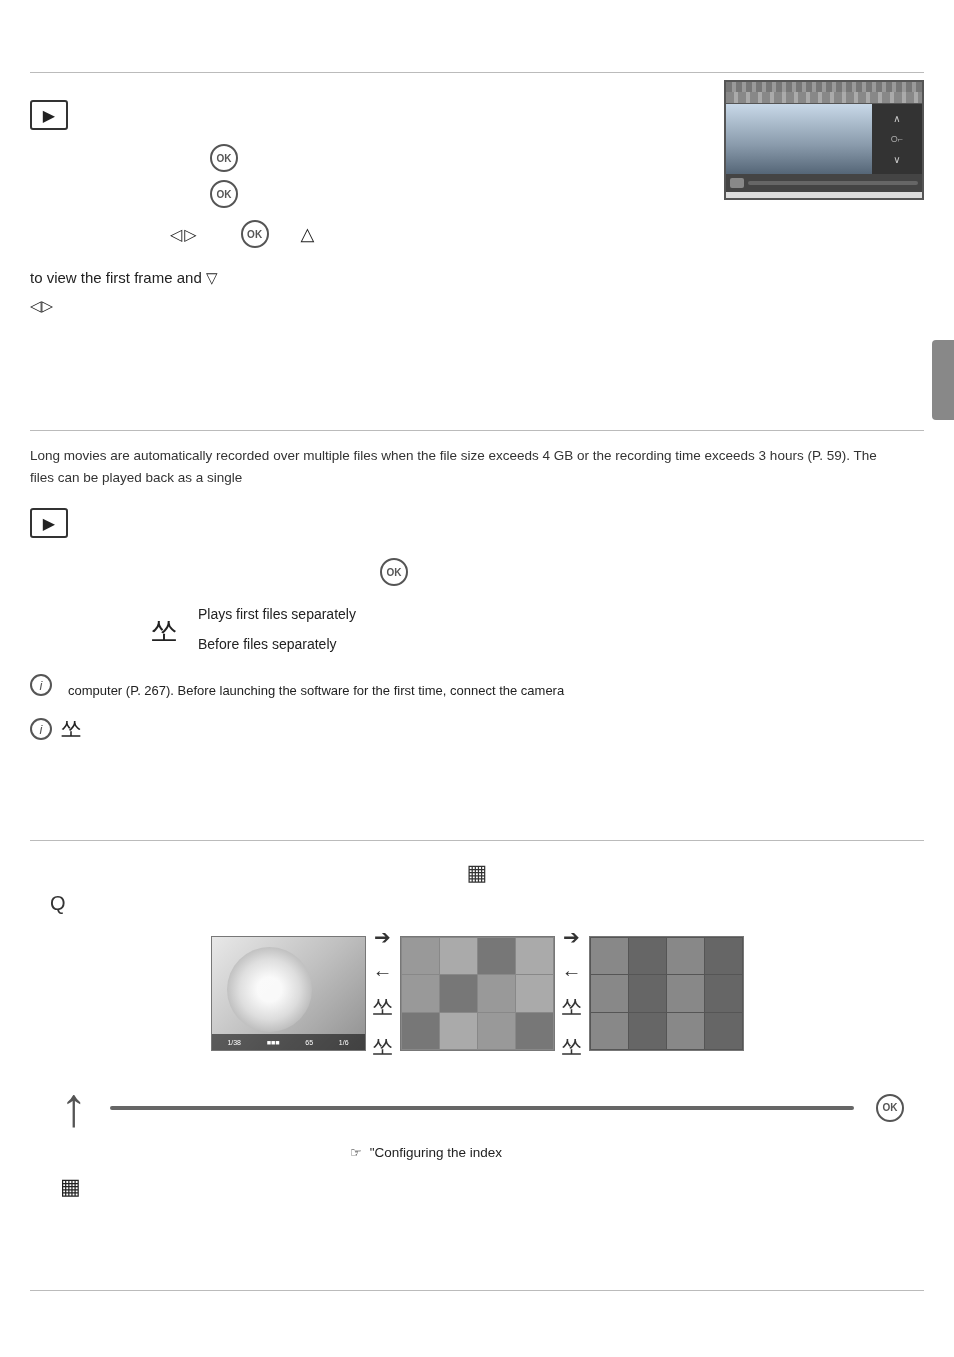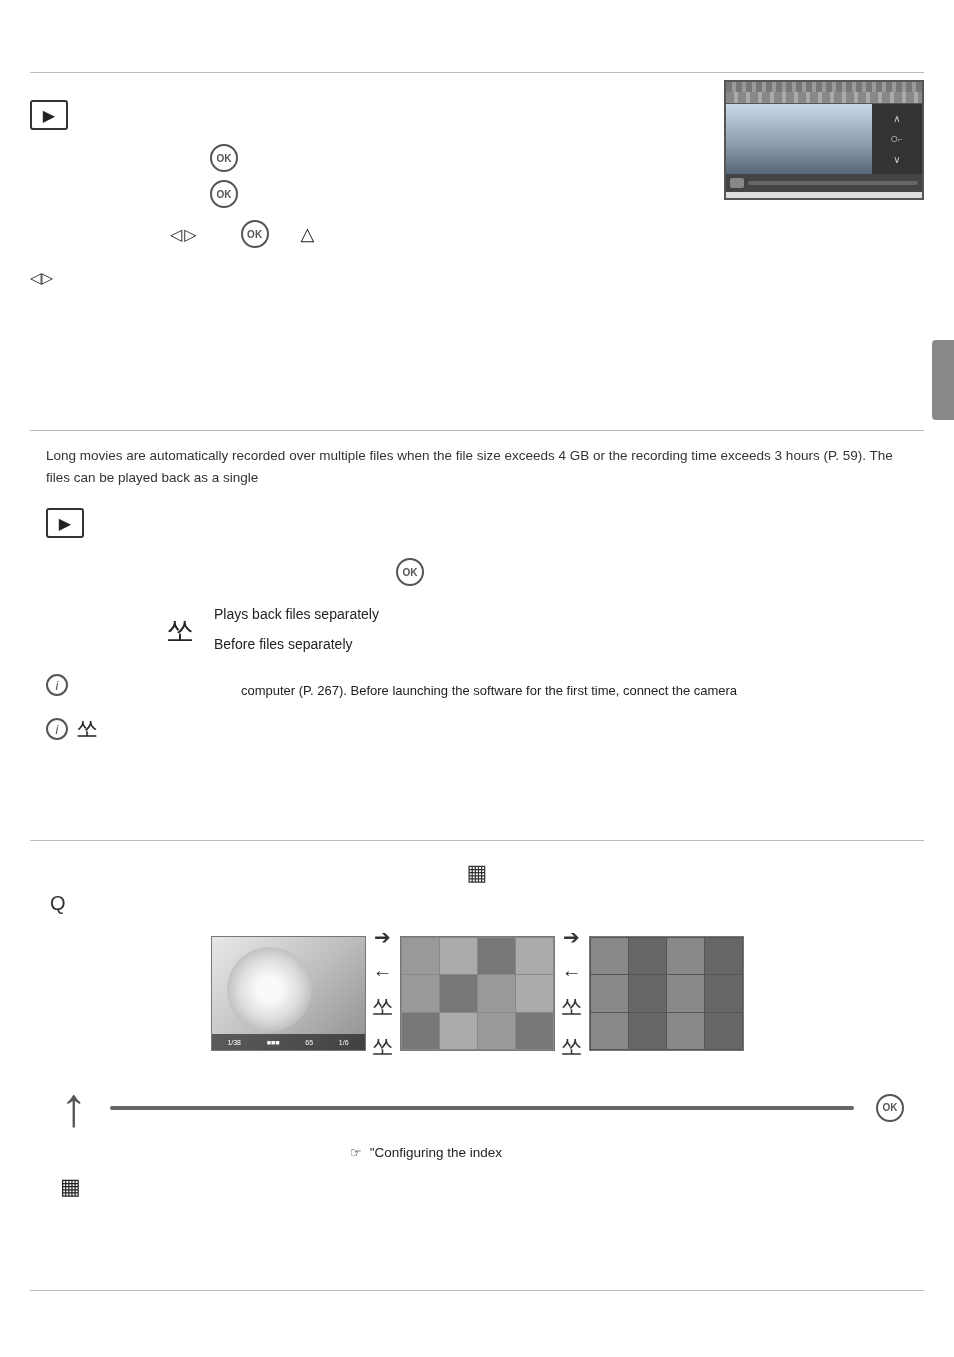--- a/index.html
+++ b/index.html
@@ -335,57 +335,58 @@
 
     <div class="row3" style="margin-left: 140px; margin-top: 12px;">
       <span class="arrow-lr">◁▷</span>
       <div class="ok-btn" style="margin-left: 30px;">
         <span>OK</span>
       </div>
       <span style="font-size:18px; margin-left: 20px;">△</span>
     </div>
 
     <div class="first-frame-text">
+      <div>to view the first frame and ▽</div>
       <div style="margin-top:4px;">◁▷</div>
     </div>
 
   </div>
 
   <div class="divider" style="top: 430px;"></div>
 
-  <div class="section2" style="top: 445px; left: 46px; right: 60px;">
+  <div class="section2" style="top: 445px; left: 30px; right: 60px;">
 
     <p class="note-text">Long movies are automatically recorded over multiple files when the file size exceeds 4 GB or the recording time exceeds 3 hours (P. 59). The files can be played back as a single</p>
 
     <div class="row1" style="margin-top: 20px;">
       <div class="play-box">
         <span>▶</span>
       </div>
     </div>
 
     <div class="row2" style="margin-left: 350px; margin-top: 20px;">
       <div class="ok-btn">
         <span>OK</span>
       </div>
     </div>
 
     <div style="display:flex; align-items:flex-start; gap: 20px; margin-top: 20px; margin-left: 120px;">
       <span class="people-icon" style="font-size:28px; margin-top: 6px;">쏘</span>
       <div>
-        <div style="font-size:14px; margin-bottom: 14px;">Plays back files separately</div>
+        <div style="font-size:14px; margin-bottom: 14px;">Plays first files separately</div>
         <div style="font-size:14px;">Before files separately</div>
       </div>
     </div>
 
     <div style="display:flex; align-items:flex-start; gap: 8px; margin-top: 22px;">
       <div class="info-icon">
         <span>i</span>
       </div>
     </div>
-    <div style="margin-left: 38px; margin-top: -14px; text-align: center;">
+    <div style="margin-left: 38px; margin-top: -14px;">
       <span style="font-size: 13px;">computer (P. 267).  Before launching the software for the first time, connect the camera</span>
     </div>
 
     <div style="display:flex; align-items:center; gap: 8px; margin-top: 16px;">
       <div class="info-icon">
         <span>i</span>
       </div>
       <span style="font-size:22px;">쏘</span>
     </div>
 

